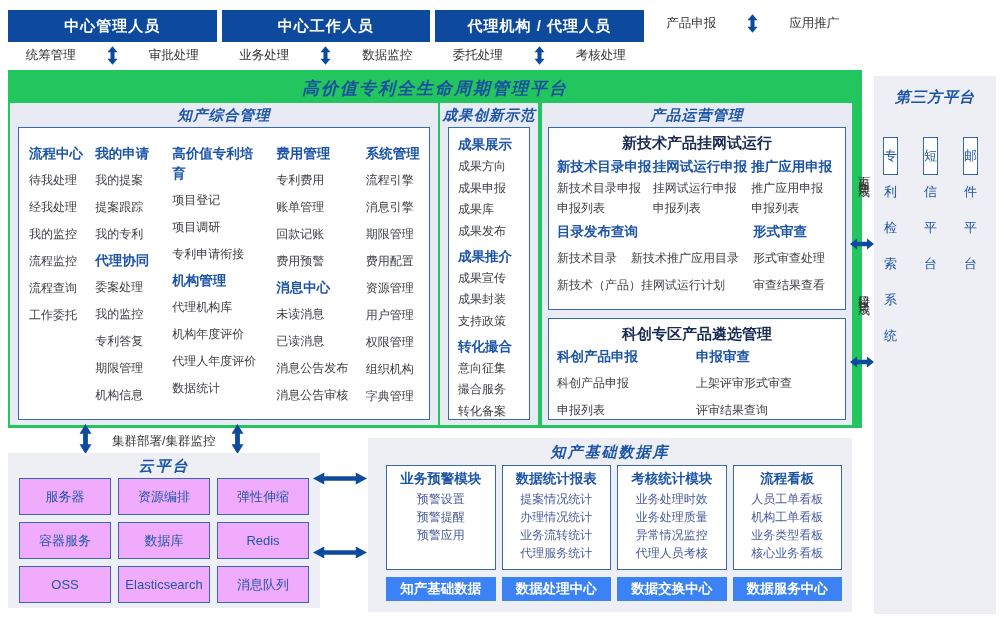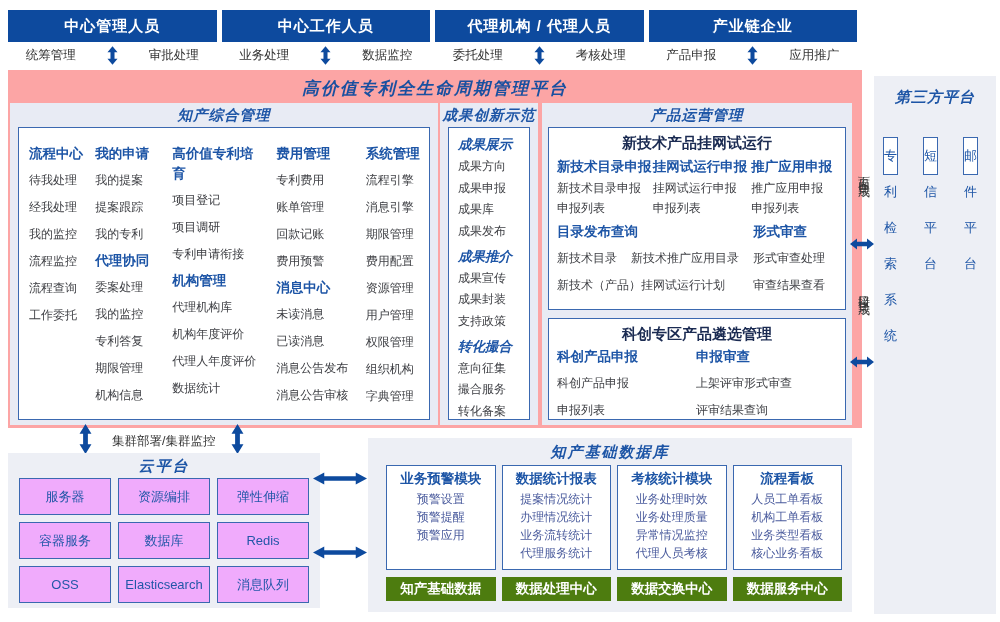--- a/index.html
+++ b/index.html
@@ -9,41 +9,41 @@
 
   
   .top-row { position:absolute; left:8px; top:10px; width:849px; display:flex; gap:5px; }
   .actor { flex:1; }
   .actor-bar { height:32px; line-height:32px; background:#0d4a9e; color:#fff; font-size:15px;
                font-weight:bold; text-align:center; letter-spacing:1px; }
   .actor-sub { height:26px; display:flex; align-items:center; justify-content:center; gap:31px; }
   .sub-label { font-size:12.5px; color:#333; }
 
   
-  .platform { position:absolute; left:8px; top:70px; width:854px; height:358px; background:#fca5a5; }
+  .platform { position:absolute; left:8px; top:70px; width:854px; height:358px; background:#22c55e; }
   .platform-title { padding-top:7px; text-align:center; font-size:17px; font-weight:bold;
                     font-style:italic; color:#1950a0; letter-spacing:2px; }
   .panel { position:absolute; top:33px; height:322px; background:#e8ebf4; }
   .panel-title { height:24px; line-height:24px; text-align:center; font-size:14.5px;
                  font-weight:bold; font-style:italic; color:#1d55a6; letter-spacing:1px; }
   .panel-body { position:absolute; left:8px; right:8px; top:24px; bottom:5px;
                 background:#fff; border:1px solid #3a68b0; }
   .panel-ip   { left:2px;   width:428px; }
   .panel-ach  { left:432px; width:98px;  }
   .panel-prod { left:534px; width:310px; }
 
   .ip-cols { display:flex; padding:16px 8px 0 10px; gap:11px; }
   .col.c1 { width:62px; } .col.c2 { width:74px; } .col.c3 { width:104px; }
   .col.c4 { width:88px; } .col.c5 { width:62px; }
   .bh { font-size:13.5px; font-weight:bold; color:#1d55a6; line-height:20px; margin-bottom:6px; }
   .bh.mt { margin-top:7px; }
   .it { font-size:12px; color:#3f4045; line-height:20px; margin-bottom:7px; white-space:nowrap; }
 
   .ach-body { padding:7px 0 0 9px; }
-  .ach-body .bh { margin-bottom:3px;font-style:italic; }
+  .ach-body .bh { margin-bottom:3px; }
   .ach-body .it { line-height:17px; margin-bottom:4.5px; }
 
   
   .pbox { position:absolute; left:6px; right:6px; background:#fff; border:1px solid #3a68b0; }
   .pbox-a { top:24px; height:183px; }
   .pbox-b { top:215px; height:102px; }
   .pbox-title { padding-top:6px; text-align:center; font-size:15px; font-weight:bold; color:#1b2b52; }
   .prod-cols { display:flex; padding:5px 0 0 8px; }
   .pcol1 { width:97px; } .pcol2 { width:100px; } .pcol3 { width:95px; }
   .prod-cols .bh { line-height:17px; margin-bottom:5px; }
@@ -95,21 +95,21 @@
   
   .db { position:absolute; left:368px; top:438px; width:484px; height:174px; background:#edeff5; }
   .db-title { padding-top:5px; text-align:center; font-size:15px; font-weight:bold;
               font-style:italic; color:#1d55a6; letter-spacing:2px; }
   .db-grid { position:absolute; top:27px; left:18px; right:10px; display:grid;
              grid-template-columns:repeat(4,1fr); column-gap:6px; row-gap:7px;
              grid-template-rows:105px 24px; }
   .db-col { background:#fff; border:1px solid #3a68b0; text-align:center; padding-top:3px; }
   .db-col .bh { margin-bottom:2px; line-height:19px; }
   .db-col .it { color:#4a5b9d; line-height:18px; margin-bottom:0; }
-  .db-bar { background:#4d7c0f; color:#fff; font-size:13.5px; font-weight:bold;
+  .db-bar { background:#3b82f6; color:#fff; font-size:13.5px; font-weight:bold;
             text-align:center; line-height:24px; }
 
   svg path { fill:#0d4a9e; }
 </style>
 </head>
 <body>
 
 <div class="stage">
 
   <div class="top-row">
@@ -141,21 +141,20 @@
         <div class="actor-sub">
           <span class="sub-label">委托处理</span>
           <svg width="11" height="19" viewBox="0 0 12 20">
             <path d="M6 0 L11.5 6.5 L8.2 6.5 L8.2 13.5 L11.5 13.5 L6 20 L0.5 13.5 L3.8 13.5 L3.8 6.5 L0.5 6.5 Z"></path>
           </svg>
           <span class="sub-label">考核处理</span>
         </div>
       </div>
 
       <div class="actor">
-        <div class="actor-bar">产业链企业</div>
         <div class="actor-sub">
           <span class="sub-label">产品申报</span>
           <svg width="11" height="19" viewBox="0 0 12 20">
             <path d="M6 0 L11.5 6.5 L8.2 6.5 L8.2 13.5 L11.5 13.5 L6 20 L0.5 13.5 L3.8 13.5 L3.8 6.5 L0.5 6.5 Z"></path>
           </svg>
           <span class="sub-label">应用推广</span>
         </div>
       </div>
     </div>
 

